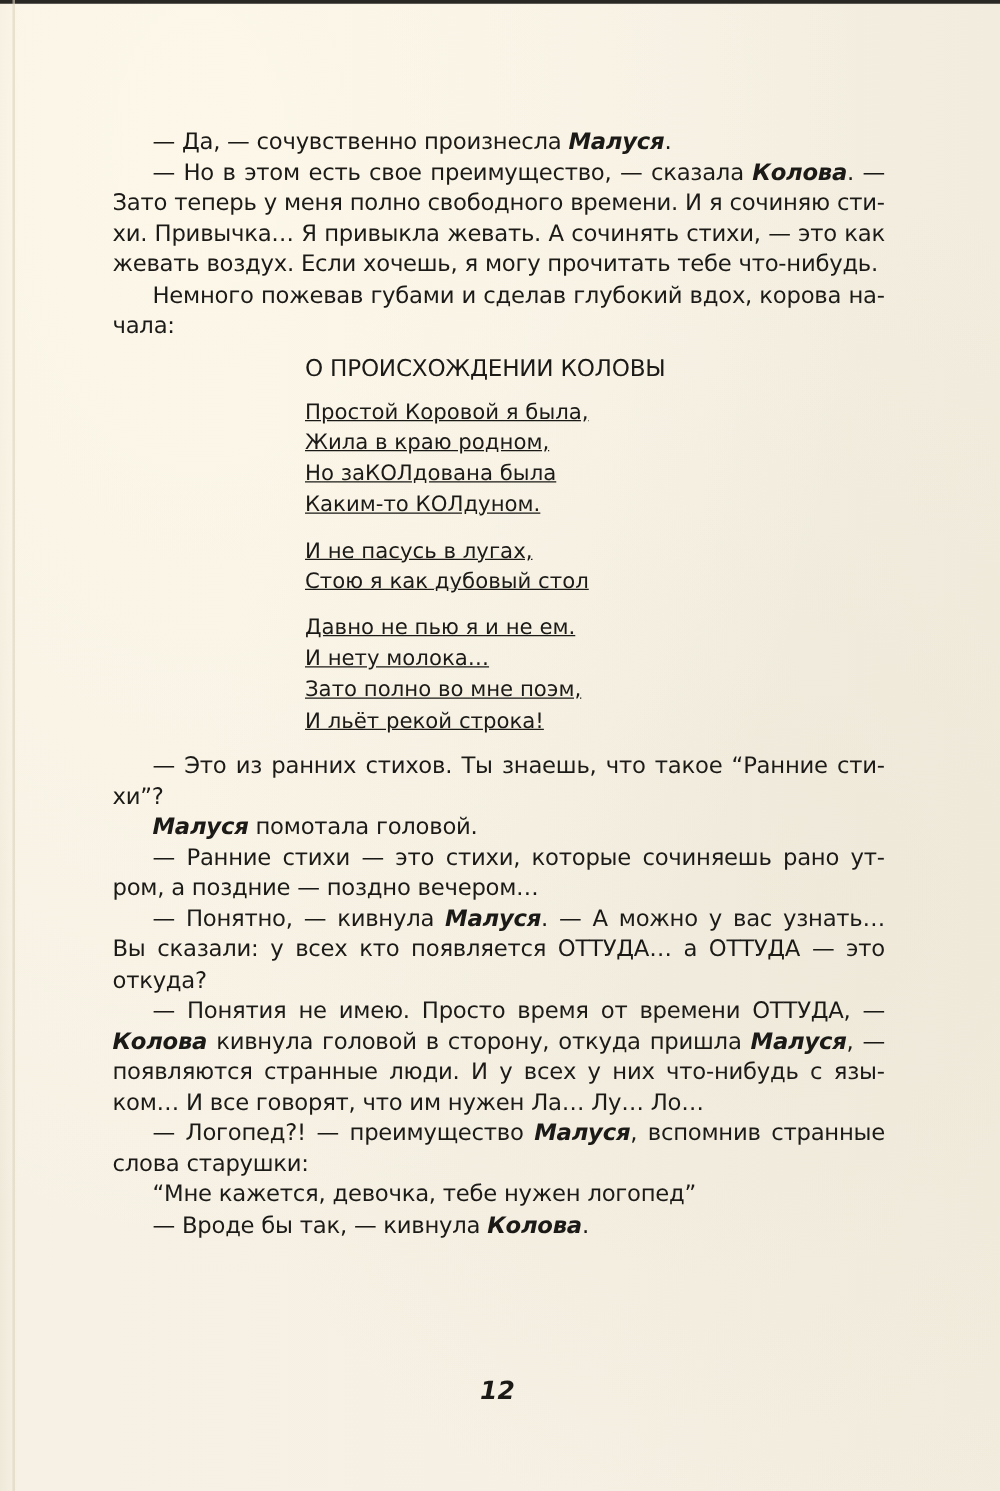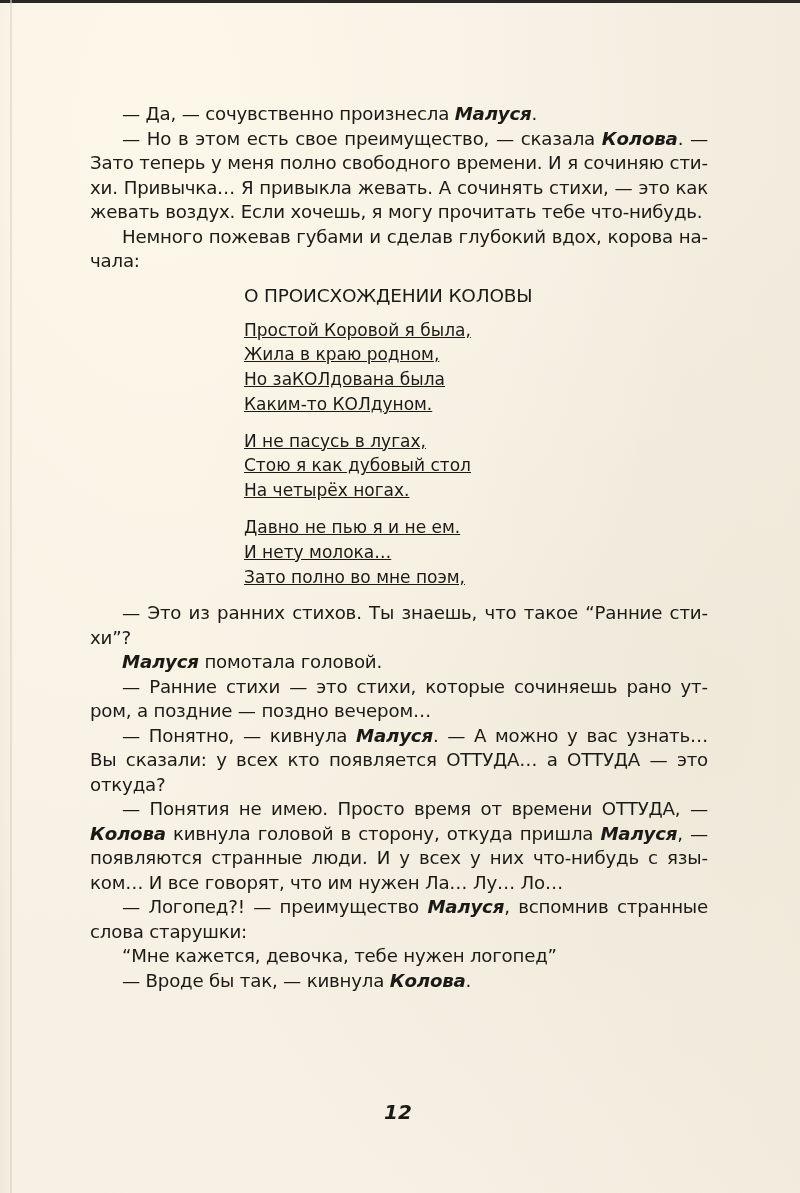--- a/index.html
+++ b/index.html
@@ -99,26 +99,26 @@
     <div id="stanzas">
         <div class="stanza">
           <span class="line">Простой Коровой я была,</span>
           <span class="line">Жила в краю родном,</span>
           <span class="line">Но заКОЛдована была</span>
           <span class="line">Каким-то КОЛдуном.</span>
         </div>
         <div class="stanza">
           <span class="line">И не пасусь в лугах,</span>
           <span class="line">Стою я как дубовый стол</span>
-          <span class="line">На четырёх ногах.</span>
         </div>
         <div class="stanza">
           <span class="line">Давно не пью я и не ем.</span>
           <span class="line">И нету молока…</span>
           <span class="line">Зато полно во мне поэм,</span>
+          <span class="line">И льёт рекой строка!</span>
         </div>
       </div>
   </div>
 
   <div id="after-poem" class="after-poem">
       <p class="para indent"><span>— Это из ранних стихов. Ты знаешь, что такое “Ранние сти­хи”?</span></p>
       <p class="para indent"><span class="em">Малуся</span><span> помотала головой.</span></p>
       <p class="para indent"><span>— Ранние стихи — это стихи, которые сочиняешь рано ут­ром, а поздние — поздно вечером…</span></p>
       <p class="para indent"><span>— Понятно, — кивнула </span><span class="em">Малуся</span><span>. — А можно у вас узнать… Вы сказали: у всех кто появляется ОТТУДА… а ОТТУДА — это откуда?</span></p>
       <p class="para indent"><span>— Понятия не имею. Просто время от времени ОТТУДА, — </span><span class="em">Колова</span><span> кивнула головой в сторону, откуда пришла </span><span class="em">Малуся</span><span>, — появляются странные люди. И у всех у них что-нибудь с язы­ком… И все говорят, что им нужен Ла… Лу… Ло…</span></p>

